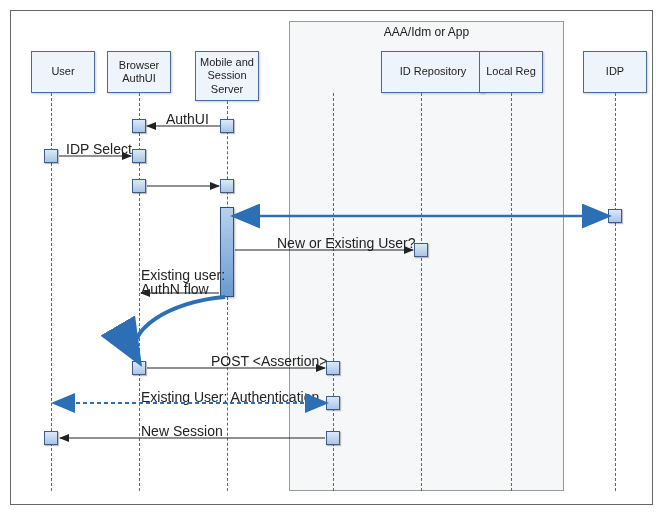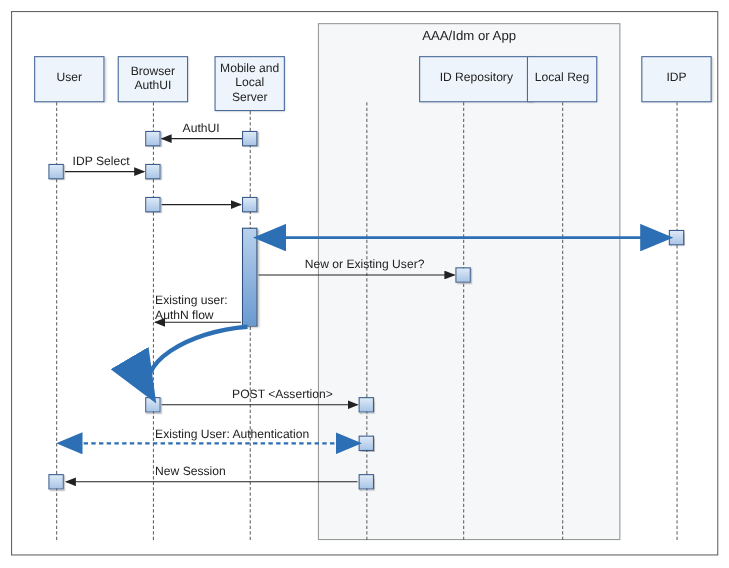--- a/index.html
+++ b/index.html
@@ -67,21 +67,21 @@
   .activation {
     position: absolute;
     width: 14px;
     border: 1px solid #2c4f7f;
     background: linear-gradient(#b8d1ec,#6a9ad0);
     box-sizing: border-box;
     box-shadow: 1px 1px 2px rgba(0,0,0,0.3);
   }
   .msg-label {
     position: absolute;
-    font-size: 11px;
+    font-size: 14px;
     color: #222;
     white-space: nowrap;
   }
   svg.overlay {
     position: absolute;
     top: 0;
     left: 0;
     pointer-events: none;
   }
 </style>
@@ -93,21 +93,21 @@
   <div class="aaa-box" style="left:278px; top:10px; width:275px; height:470px;"></div>
   <div class="aaa-label" style="left:278px; top:14px; width:275px;">AAA/Idm or App</div>
 
   <div class="participant" style="left:20px;  top:40px;">
       <span>User</span>
     </div>
   <div class="participant" style="left:96px; top:40px;">
       <span>Browser AuthUI</span>
     </div>
   <div class="participant" style="left:184px; top:40px; height:50px;">
-      <span>Mobile and Local Server</span>
+      <span>Mobile and Session Server</span>
     </div>
   <div class="participant" style="left:370px; top:40px; width:104px;">
       <span>ID Repository</span>
     </div>
   <div class="participant" style="left:468px; top:40px;">
       <span>Local Reg</span>
     </div>
   <div class="participant" style="left:572px; top:40px;">
       <span>IDP</span>
     </div>

